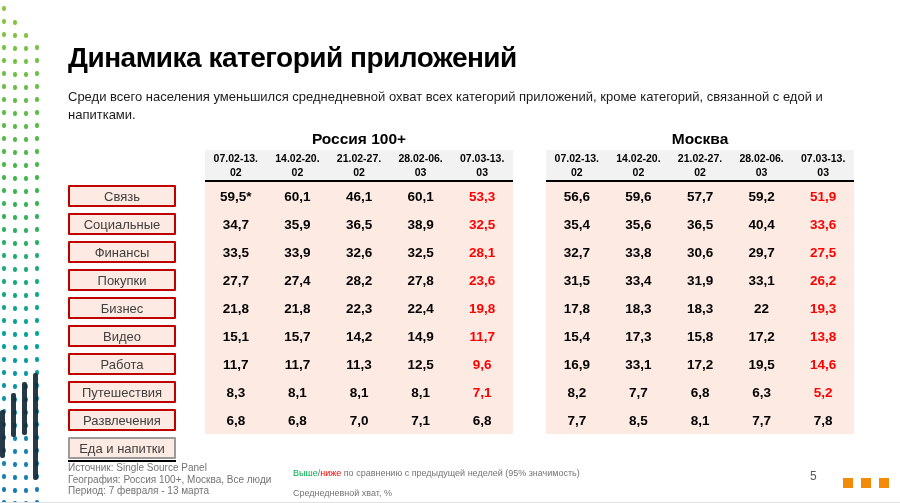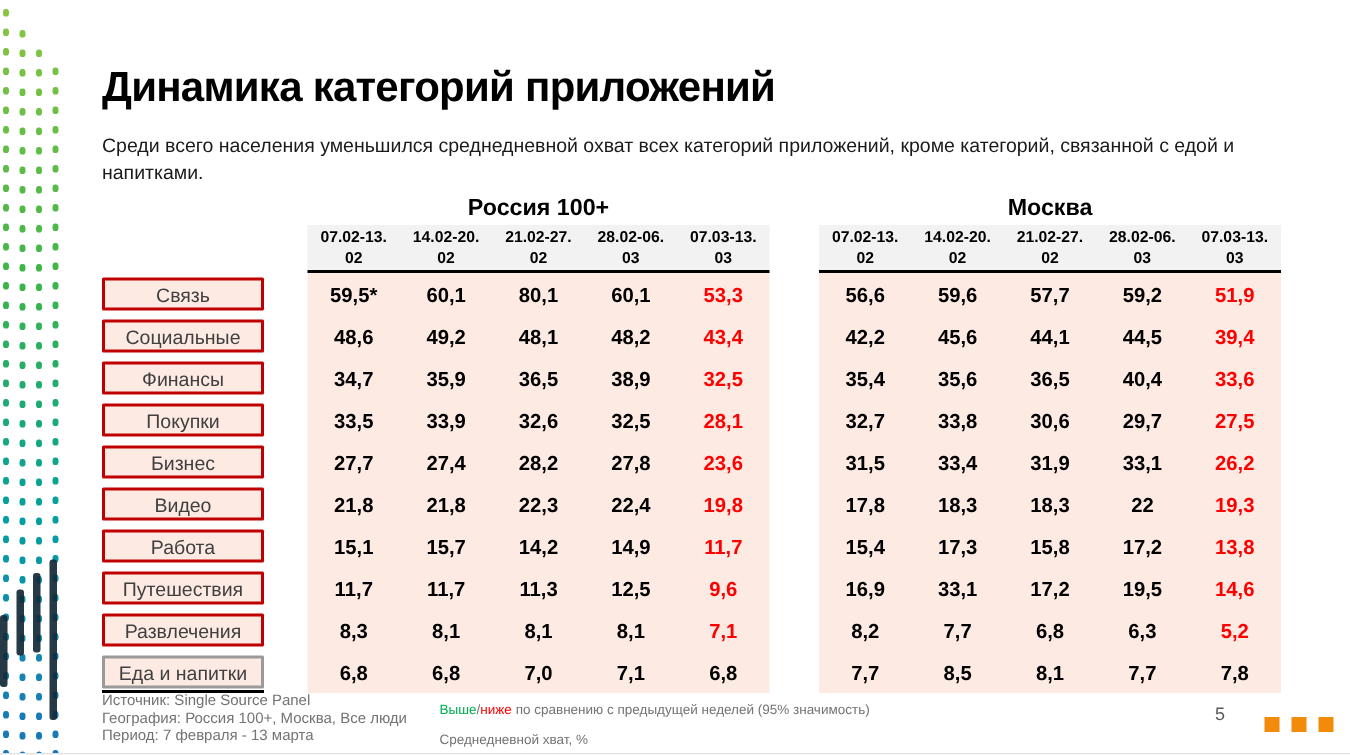--- a/index.html
+++ b/index.html
@@ -250,30 +250,23 @@
 02</div>
           <div class="hcell">28.02-06.
 03</div>
           <div class="hcell">07.03-13.
 03</div>
         </div>
       <div class="tbody">
           <div class="trow">
             <div class="cell">59,5*</div>
             <div class="cell">60,1</div>
-            <div class="cell">80,1</div>
+            <div class="cell">46,1</div>
             <div class="cell">60,1</div>
             <div class="cell red">53,3</div>
-          </div>
-          <div class="trow">
-            <div class="cell">48,6</div>
-            <div class="cell">49,2</div>
-            <div class="cell">48,1</div>
-            <div class="cell">48,2</div>
-            <div class="cell red">43,4</div>
           </div>
           <div class="trow">
             <div class="cell">34,7</div>
             <div class="cell">35,9</div>
             <div class="cell">36,5</div>
             <div class="cell">38,9</div>
             <div class="cell red">32,5</div>
           </div>
           <div class="trow">
             <div class="cell">33,5</div>
@@ -341,27 +334,20 @@
           <div class="hcell">07.03-13.
 03</div>
         </div>
       <div class="tbody">
           <div class="trow">
             <div class="cell">56,6</div>
             <div class="cell">59,6</div>
             <div class="cell">57,7</div>
             <div class="cell">59,2</div>
             <div class="cell red">51,9</div>
-          </div>
-          <div class="trow">
-            <div class="cell">42,2</div>
-            <div class="cell">45,6</div>
-            <div class="cell">44,1</div>
-            <div class="cell">44,5</div>
-            <div class="cell red">39,4</div>
           </div>
           <div class="trow">
             <div class="cell">35,4</div>
             <div class="cell">35,6</div>
             <div class="cell">36,5</div>
             <div class="cell">40,4</div>
             <div class="cell red">33,6</div>
           </div>
           <div class="trow">
             <div class="cell">32,7</div>

